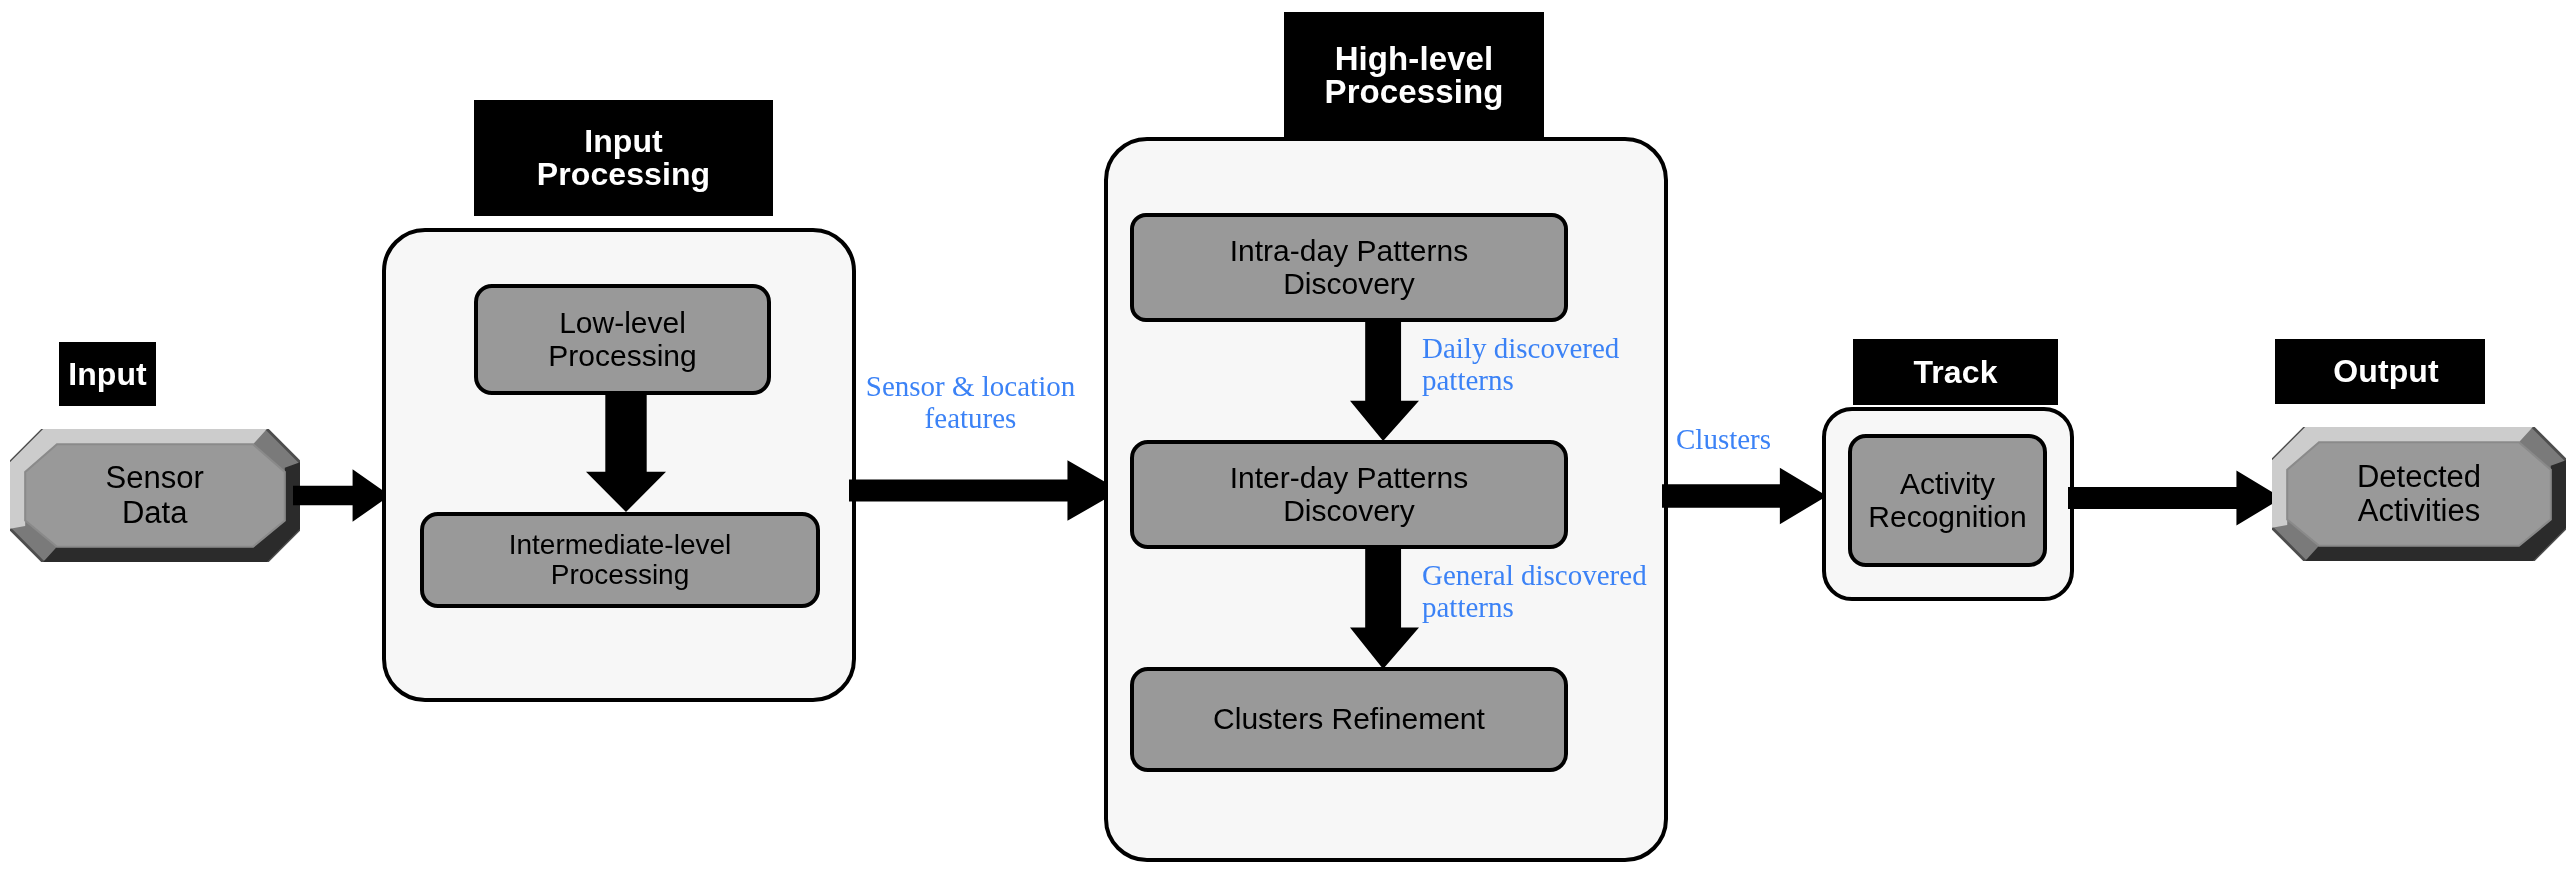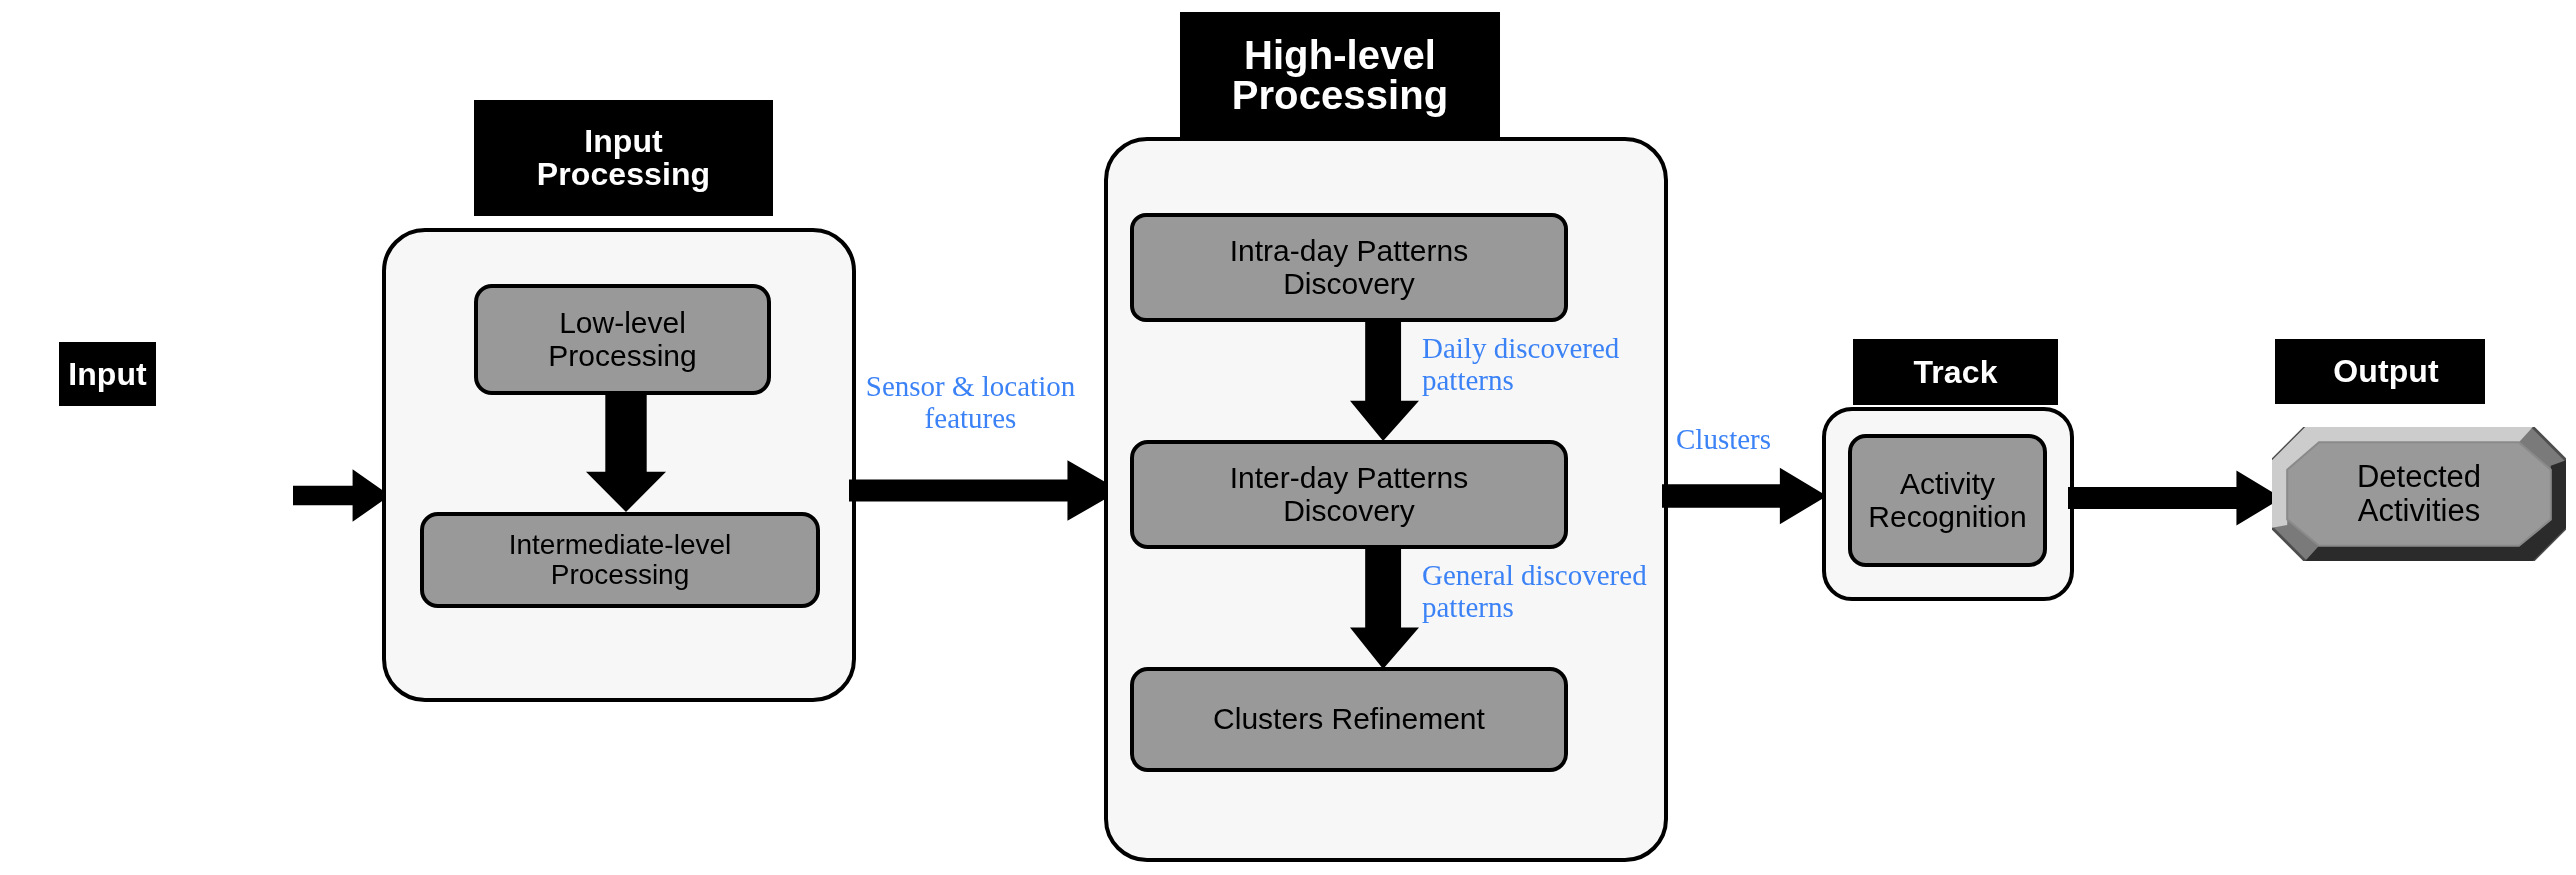--- a/index.html
+++ b/index.html
@@ -48,20 +48,36 @@
   }
   .edge-label.left{text-align:left;}
 </style>
 </head>
 <body>
 
 <div id="stage">
 
   <div class="sect-label" style="left:59px;top:342px;width:97px;height:64px;font-size:32px;">Input</div>
 
+  <div class="octo" style="left:9.7px;top:429px;width:290px;height:133px;">
+    <svg viewBox="0 0 420 192" preserveAspectRatio="none">
+
+      <polygon points="48,0 372,0 420,48 420,144 372,192 48,192 0,144 0,48" fill="#7a7a7a" stroke="#4d4d4d" stroke-width="4"></polygon>
+
+      <polygon points="48,0 372,0 352,22 68,22 22,62 22,140 0,144 0,48" fill="#cccccc"></polygon>
+
+      <polygon points="420,48 420,144 372,192 48,192 68,170 352,170 398,132 398,56" fill="#2b2b2b"></polygon>
+
+      <polygon points="68,22 352,22 398,62 398,132 352,170 68,170 22,132 22,62" fill="#999999"></polygon>
+
+      <polygon points="68,22 352,22 398,62 398,132 352,170 68,170 22,132 22,62" fill="none" stroke="#8a8a8a" stroke-width="3"></polygon>
+    </svg>
+    <div class="octo-text" style="font-size:31px;white-space:pre-line;">Sensor
+Data</div>
+  </div>
 
   <div class="arrow" style="left:293px;top:465px;width:97px;height:61px;">
     <svg viewBox="0 0 140 88" preserveAspectRatio="none">
       <polygon points="0,30 86,30 86,6 140,44 86,82 86,58 0,58" fill="#000000"></polygon>
     </svg>
   </div>
 
   <div class="sect-label" style="left:474px;top:100px;width:299px;height:116px;font-size:32px;white-space:pre-line;">Input
 Processing</div>
 
@@ -81,21 +97,21 @@
 
   <div class="edge-label" style="left:808px;top:370px;width:325px;font-size:29px;">Sensor &amp; location
 features</div>
 
   <div class="arrow" style="left:849px;top:456px;width:271px;height:69px;">
     <svg viewBox="0 0 392 100" preserveAspectRatio="none">
       <polygon points="0,34 316,34 316,6 392,50 316,94 316,66 0,66" fill="#000000"></polygon>
     </svg>
   </div>
 
-  <div class="sect-label" style="left:1180px;top:12.4px;width:320px;height:126px;font-size:40px;white-space:pre-line;">High-level
+  <div class="sect-label" style="left:1284px;top:12.4px;width:260px;height:126px;font-size:33px;white-space:pre-line;">High-level
 Processing</div>
 
   <div class="container" style="left:1104px;top:137px;width:564px;height:725px;"></div>
 
   <div class="pbox" style="left:1130px;top:213px;width:438px;height:109px;font-size:30px;white-space:pre-line;border-radius:16px;">Intra-day Patterns
 Discovery</div>
 
   <div class="arrow" style="left:1350px;top:322px;width:69px;height:119px;">
     <svg viewBox="0 0 100 172" preserveAspectRatio="none">
       <polygon points="22,0 74,0 74,114 100,114 48,172 0,114 22,114" fill="#000000"></polygon>

